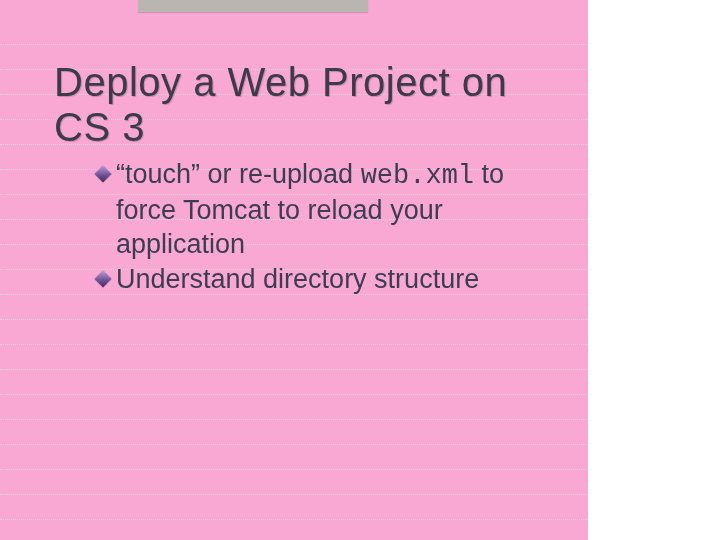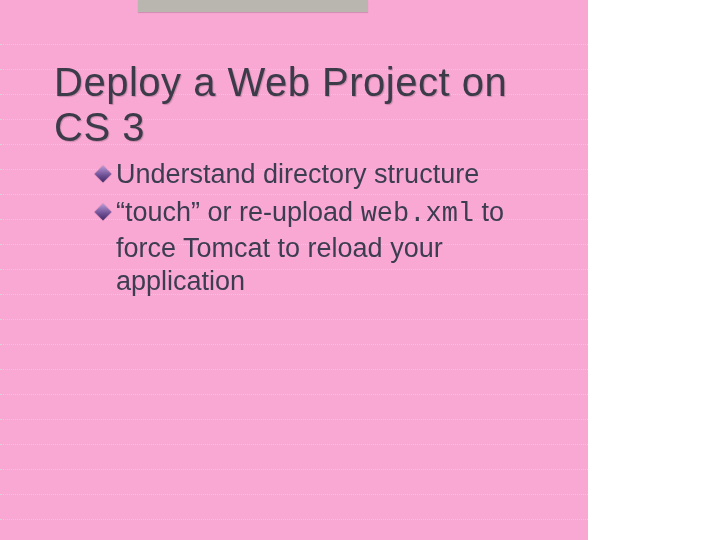--- a/index.html
+++ b/index.html
@@ -120,26 +120,26 @@
 
   <div class="topbar"></div>
 
   <div class="title">Deploy a Web Project on CS 3</div>
 
   <div class="body">
 
     <div class="bullet">
       <span class="icon"></span>
       <span class="text">
-        <span>Understand directory structure</span><span class="code"></span><span></span>
+        <span>“touch” or re-upload </span><span class="code">web.xml</span><span> to force Tomcat to reload your application</span>
       </span>
     </div>
 
     <div class="bullet">
       <span class="icon"></span>
       <span class="text">
-        <span>“touch” or re-upload </span><span class="code">web.xml</span><span> to force Tomcat to reload your application</span>
+        <span>Understand directory structure</span><span class="code"></span><span></span>
       </span>
     </div>
 
   </div>
 
 </div>
 
 </body></html>

